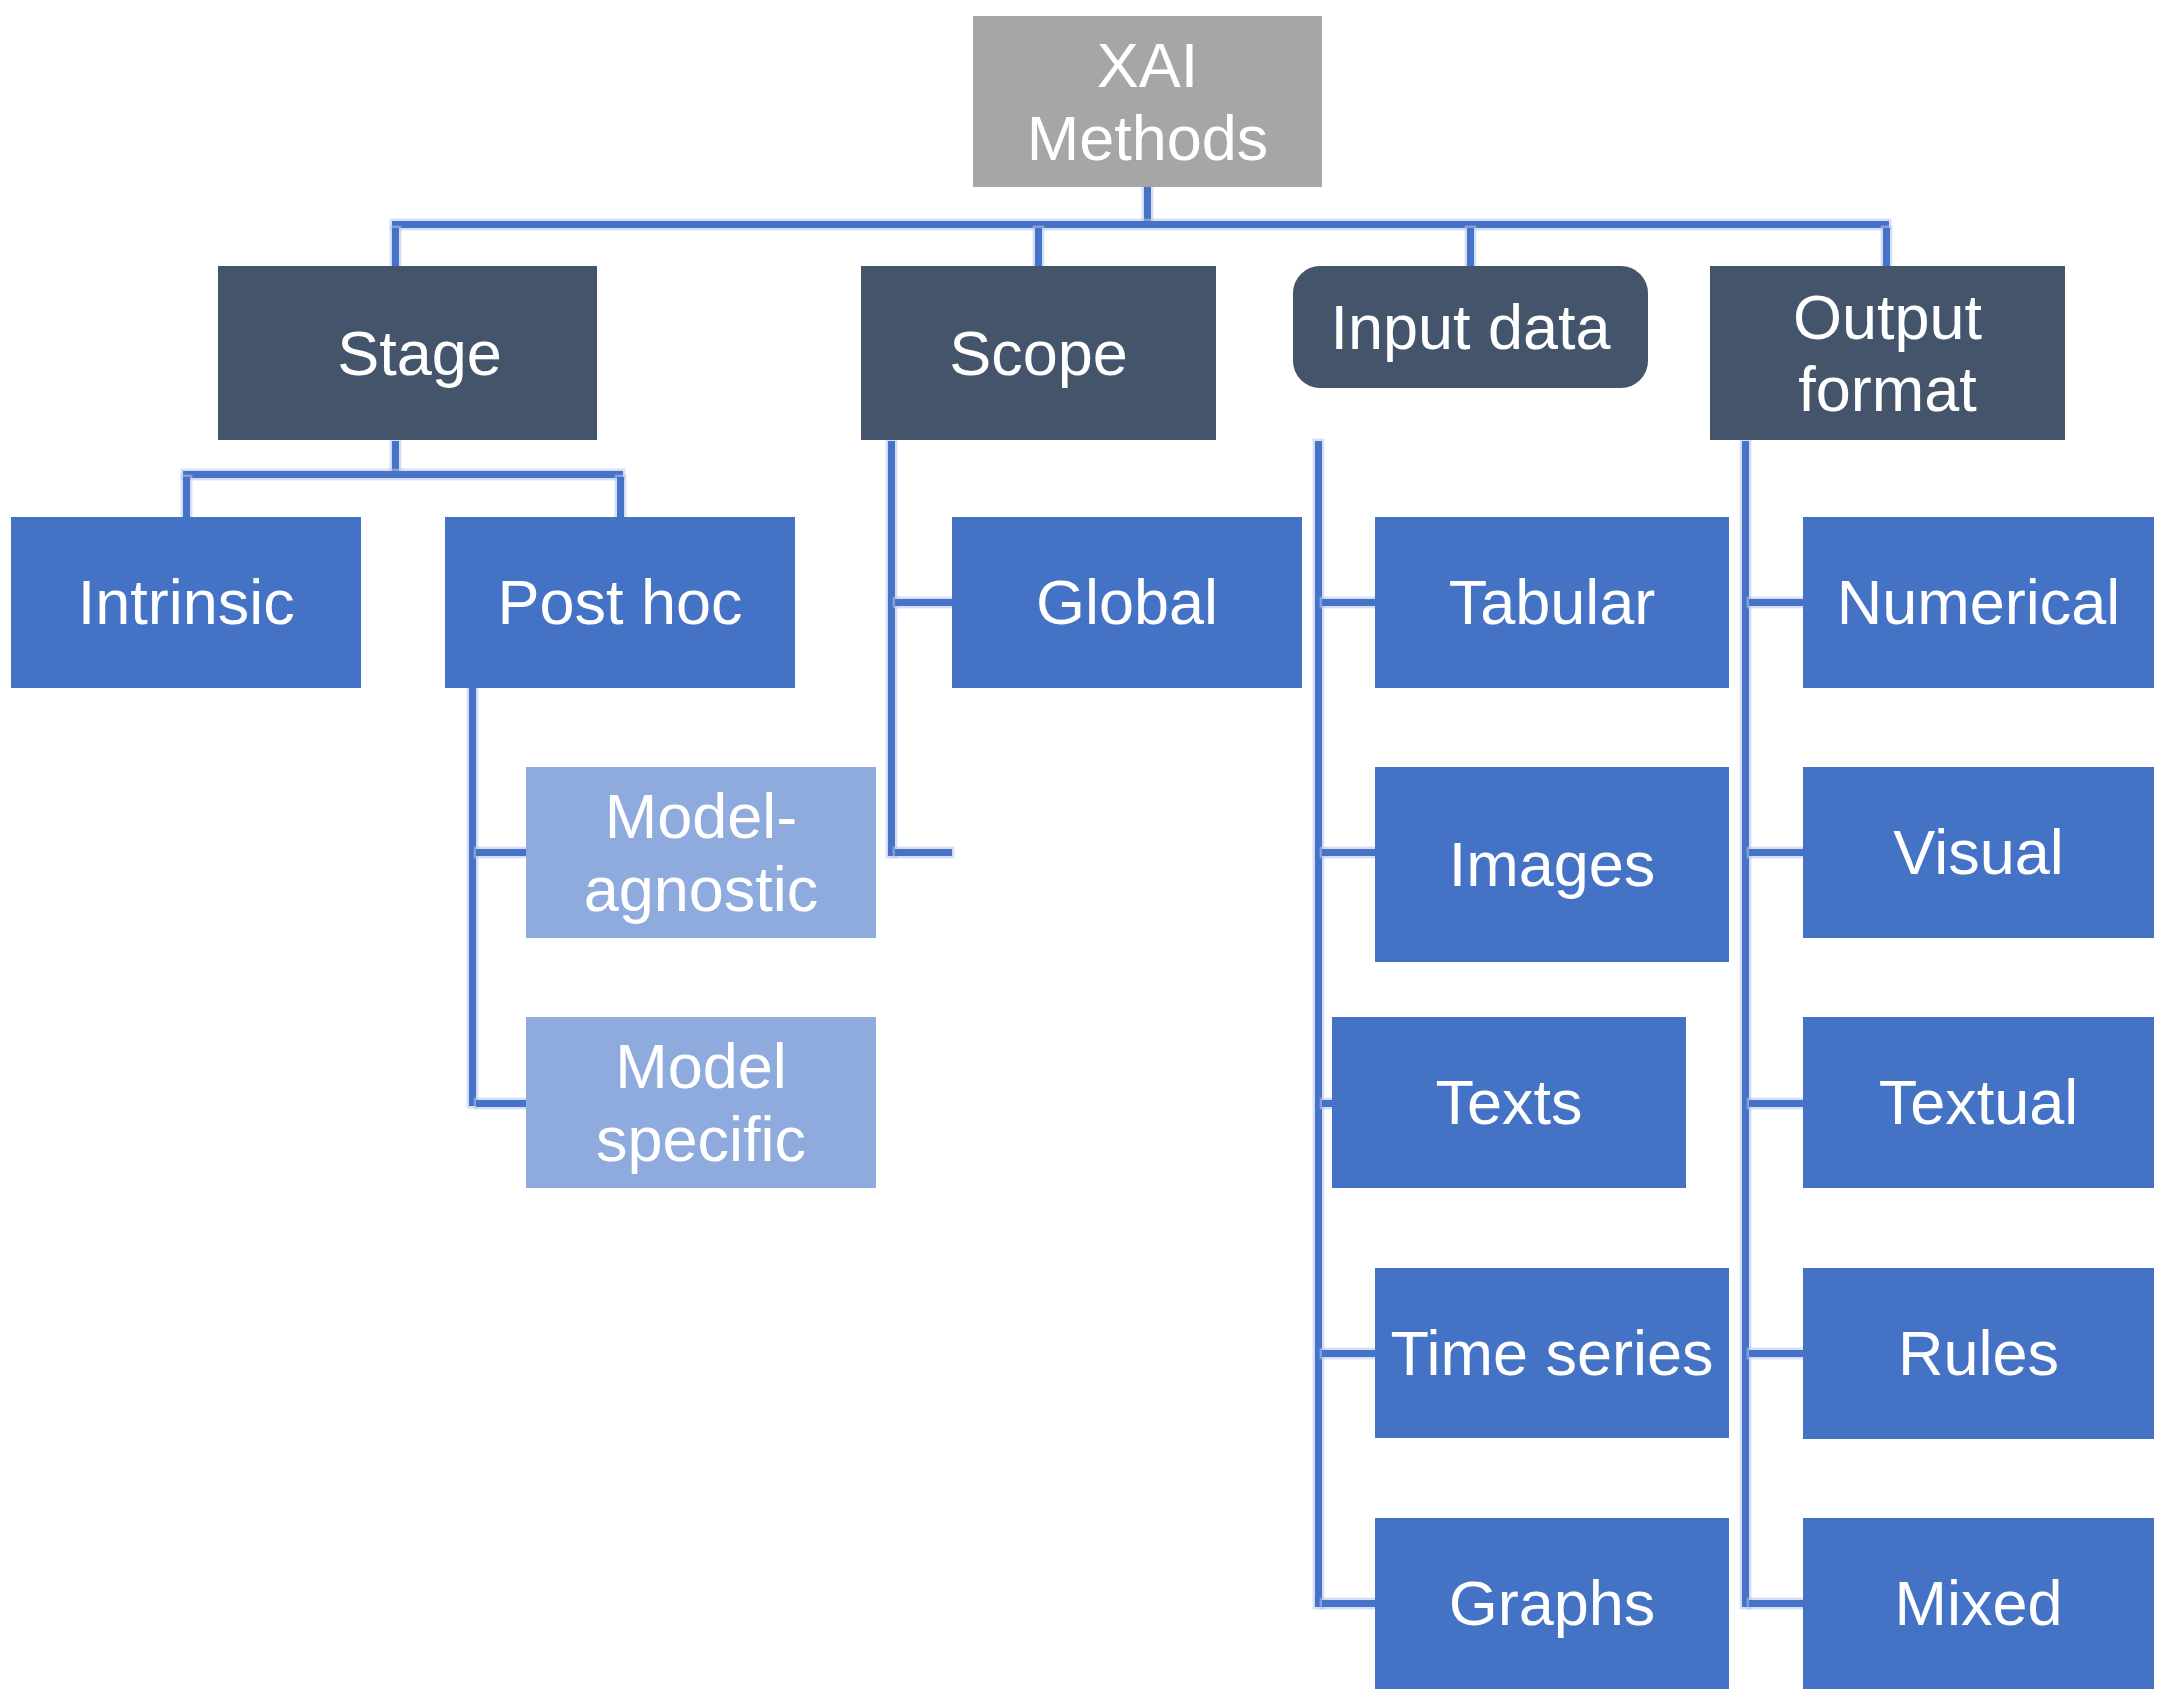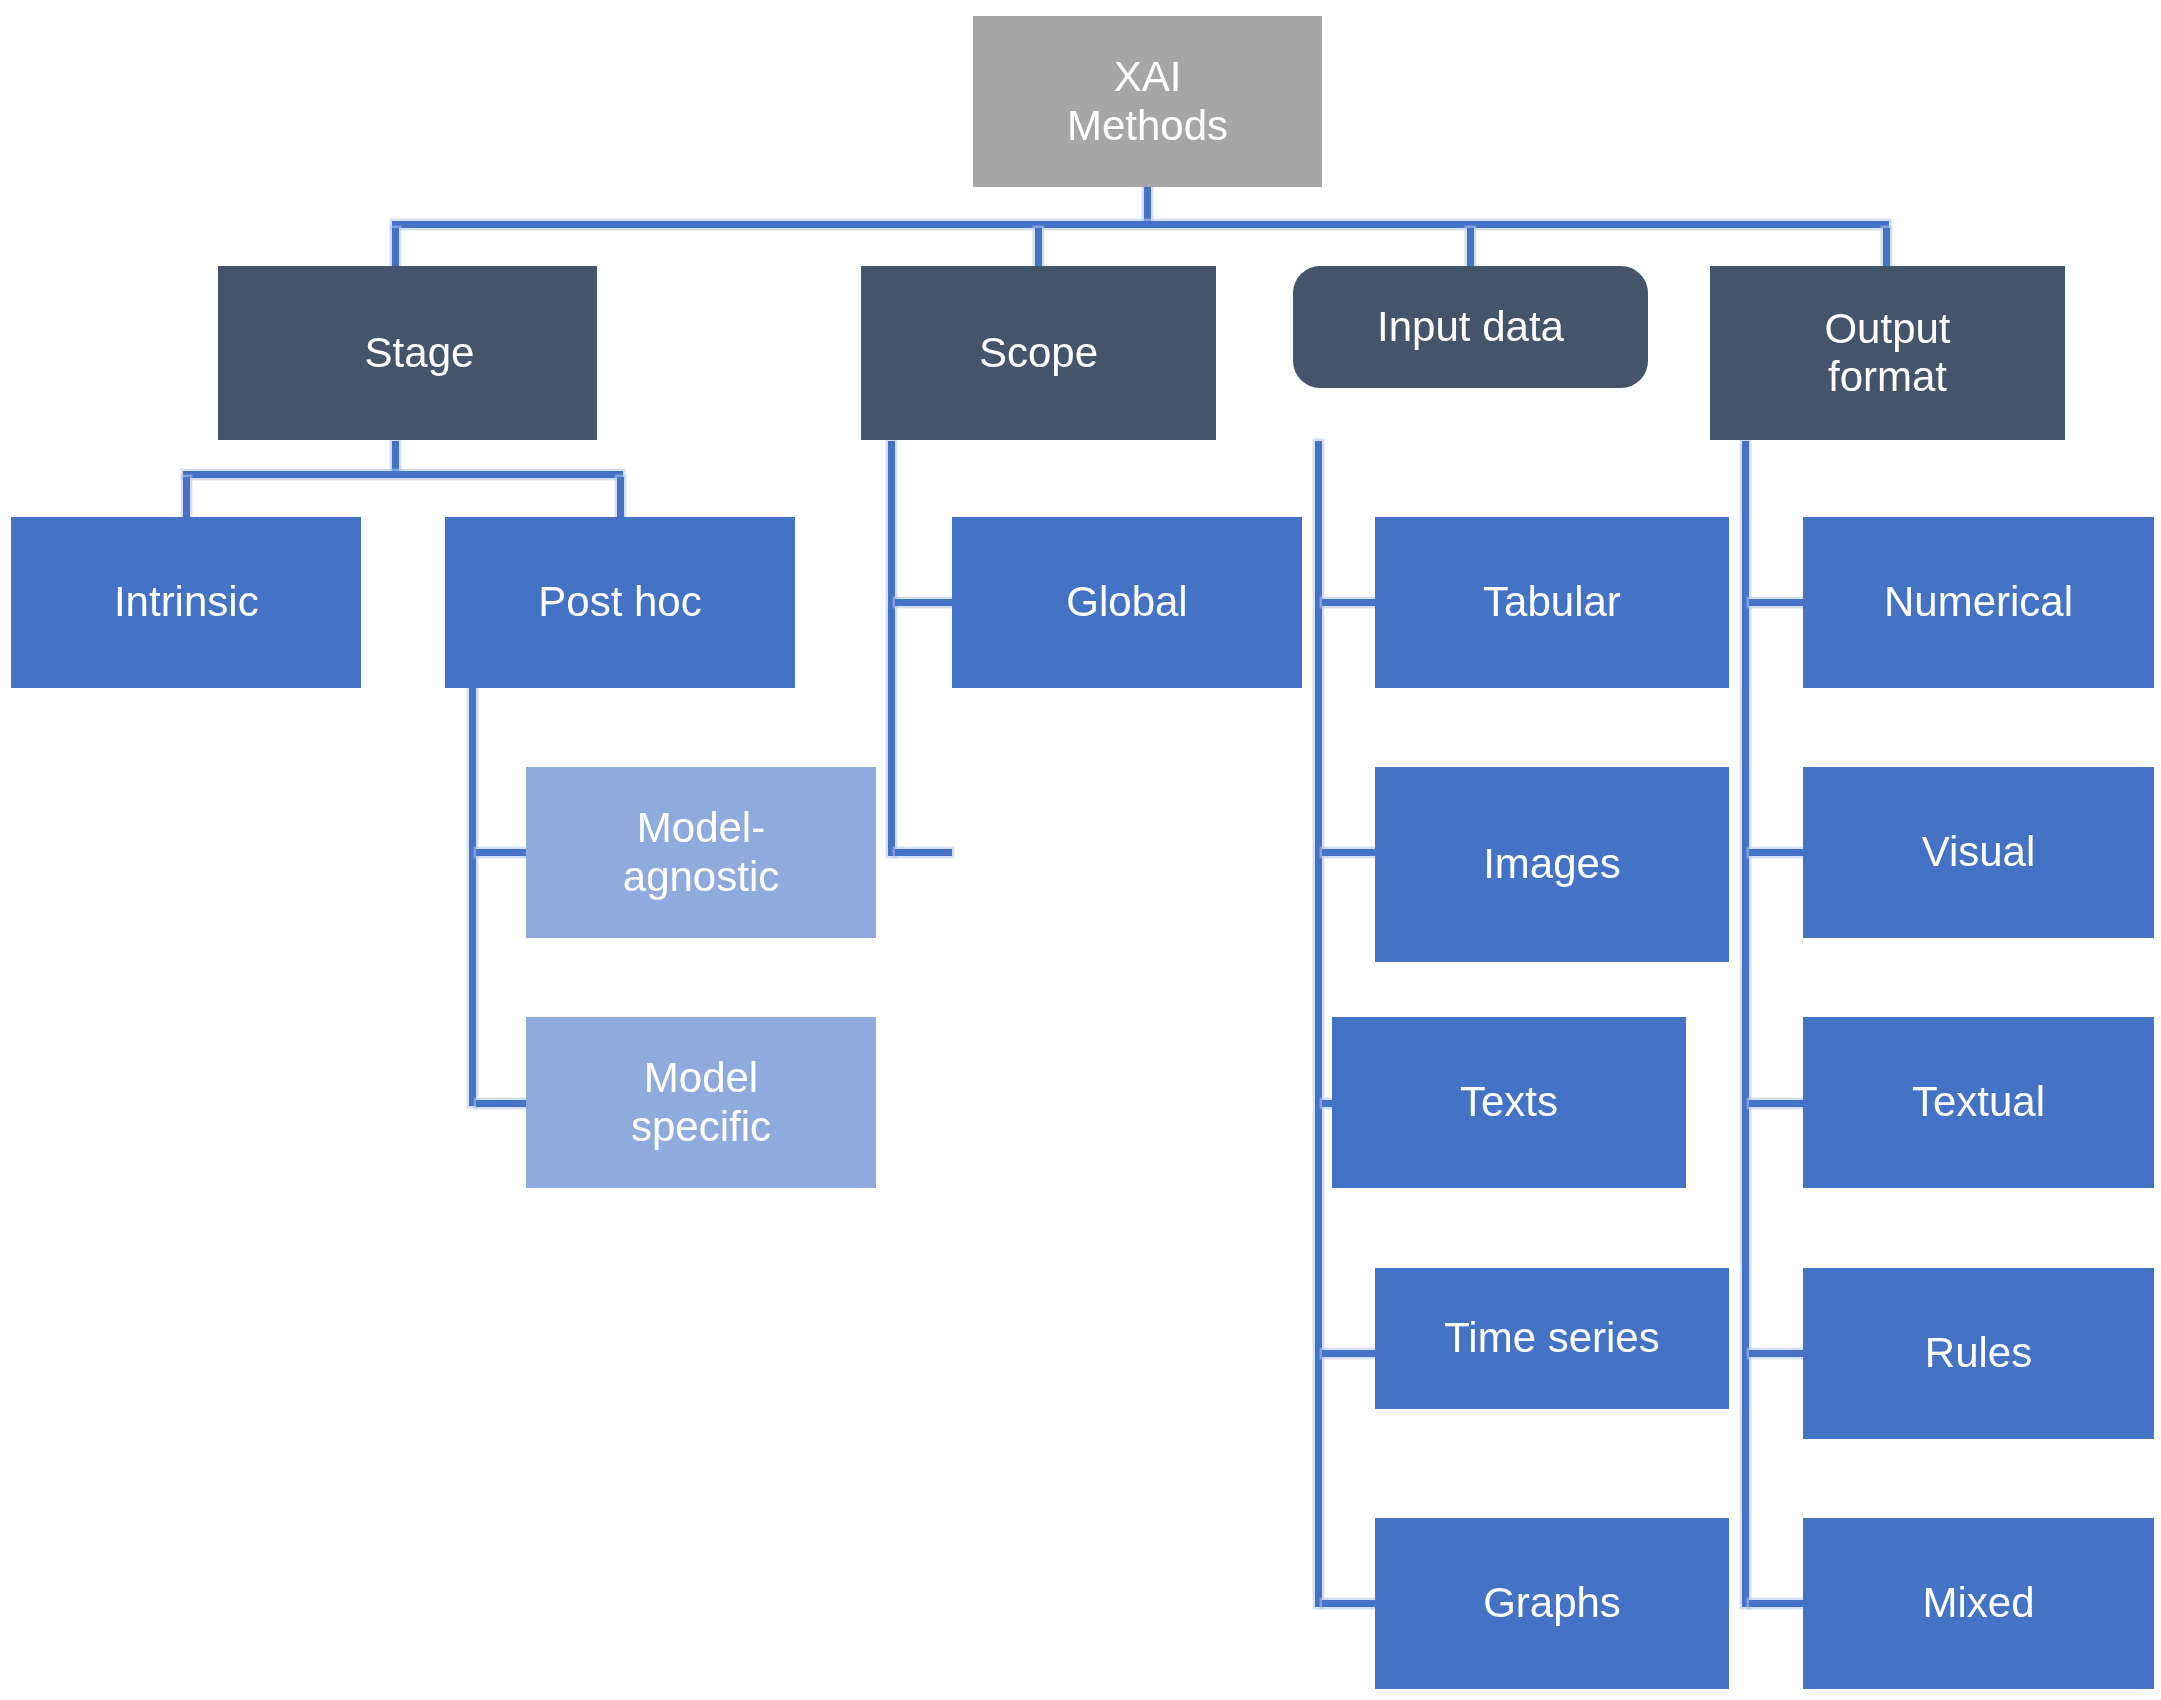--- a/index.html
+++ b/index.html
@@ -8,21 +8,21 @@
     width:2161px;height:1700px;
     background:#ffffff;
     font-family:"Liberation Sans", sans-serif;
     overflow:hidden;
   }
   .node{
     position:absolute;
     display:flex;align-items:center;justify-content:center;
     text-align:center;
     color:#ffffff;
-    font-size:42px;
+    font-size:63px;
     line-height:1.15;
     white-space:pre-line;
     z-index:2;
   }
   .root{background:#a6a6a6;}
   .dark{background:#44546a;}
   .mid{background:#4472c4;}
   .light{background:#8faadc;}
   .line{
     position:absolute;
@@ -78,21 +78,21 @@
   <div class="line" style="left:1315px;top:441px;width:6.5px;height:1166px;"></div>
   <div class="line" style="left:1322px;top:599px;width:53px;height:6.5px;"></div>
   <div class="line" style="left:1322px;top:849px;width:53px;height:6.5px;"></div>
   <div class="line" style="left:1322px;top:1100px;width:53px;height:6.5px;"></div>
   <div class="line" style="left:1322px;top:1350px;width:53px;height:6.5px;"></div>
   <div class="line" style="left:1322px;top:1600px;width:53px;height:6.5px;"></div>
 
   <div class="node mid" style="left:1375px;top:517px;width:354px;height:171px;">Tabular</div>
   <div class="node mid" style="left:1375px;top:767px;width:354px;height:195px;">Images</div>
   <div class="node mid" style="left:1332px;top:1017px;width:354px;height:171px;">Texts</div>
-  <div class="node mid" style="left:1375px;top:1268px;width:354px;height:141px;">Time series</div>
+  <div class="node mid" style="left:1375px;top:1268px;width:354px;height:170px;">Time series</div>
   <div class="node mid" style="left:1375px;top:1518px;width:354px;height:171px;">Graphs</div>
 
   <div class="line" style="left:1742px;top:441px;width:6.5px;height:1166px;"></div>
   <div class="line" style="left:1749px;top:599px;width:54px;height:6.5px;"></div>
   <div class="line" style="left:1749px;top:849px;width:54px;height:6.5px;"></div>
   <div class="line" style="left:1749px;top:1100px;width:54px;height:6.5px;"></div>
   <div class="line" style="left:1749px;top:1350px;width:54px;height:6.5px;"></div>
   <div class="line" style="left:1749px;top:1600px;width:54px;height:6.5px;"></div>
 
   <div class="node mid" style="left:1803px;top:517px;width:351px;height:171px;">Numerical</div>

